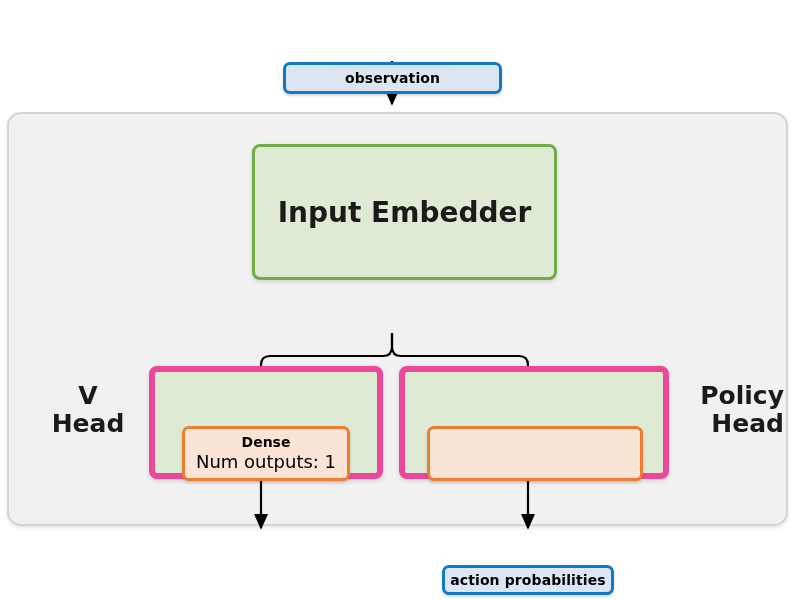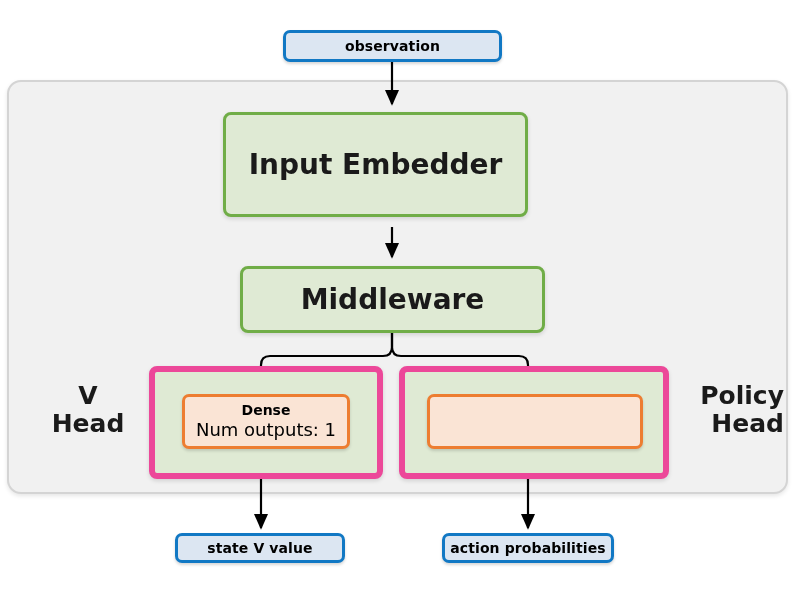--- a/index.html
+++ b/index.html
@@ -23,20 +23,21 @@
   }
 
   
   .abox {
     position: absolute;
     box-sizing: border-box;
     display: flex;
     flex-direction: column;
     align-items: center;
     justify-content: center;
+    margin-top: 32px;
   }
 
   
   .agent-container {
     left: 7px;
     top: 80px;
     width: 781px;
     height: 414px;
     background: #f1f1f1;
     border: 2px solid #d4d4d4;
@@ -155,46 +156,40 @@
 
     <g>
       <path d="M528,449 L528,528" stroke="#000000" stroke-width="2.2" fill="none" marker-end="url(#arrowhead)"></path>
     </g>
   </svg>
 
   <div class="abox io-box" style="left:283px; top:30px; width:219px; height:32px;">
     <span class="lbl">observation</span>
   </div>
 
-  <div class="abox green-box" style="left:223px; top:112px; width:305px; height:105px;">
+  <div class="abox green-box" style="left:252px; top:112px; width:305px; height:136px;">
     <span class="lbl">Input Embedder</span>
   </div>
 
-  <div class="abox green-box" style="left:240px; top:266px; width:305px; height:67px;">
-    <span class="lbl">Middleware</span>
-  </div>
 
   <div class="head-group" style="position:absolute; left:149px; top:366px; width:222px; height:101px;">
     <div class="abox orange-box" style="left:27px; top:22px; width:168px; height:55px;">
       <span class="ttl">Dense</span>
       <span class="sub">Num outputs: 1</span>
     </div>
   </div>
 
   <div class="head-group" style="position:absolute; left:399px; top:366px; width:258px; height:101px;">
     <div class="abox orange-box" style="left:22px; top:22px; width:216px; height:55px;">
     </div>
   </div>
 
   <div class="head-caption" id="v-head-caption">V
 Head</div>
   <div class="head-caption" id="policy-head-caption">Policy
 Head</div>
 
-  <div class="abox io-box" style="left:175px; top:533px; width:170px; height:30px;">
-    <span class="lbl">state V value</span>
-  </div>
 
   <div class="abox io-box" style="left:442px; top:533px; width:172px; height:30px;">
     <span class="lbl">action probabilities</span>
   </div>
 
 </div>
 
 </body></html>

